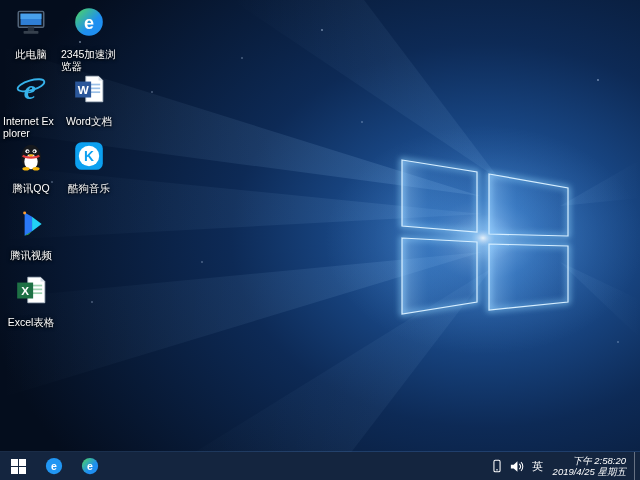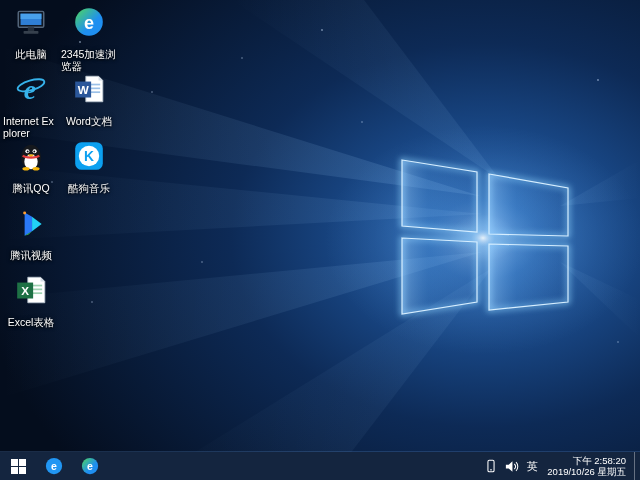--- a/index.html
+++ b/index.html
@@ -42,21 +42,21 @@
     width:20px;height:28px;display:flex;align-items:center;justify-content:center;
     cursor:pointer;
   }
   .lang-ind{
     width:22px;height:28px;display:flex;align-items:center;justify-content:center;
     color:#fff;font-size:11px;cursor:pointer;
   }
   .clock{
     padding:0 8px 0 4px;height:28px;display:flex;flex-direction:column;
     justify-content:center;align-items:flex-end;color:#fff;
-    font-size:9.5px;line-height:11px;cursor:pointer;white-space:nowrap;
+    font-size:9.5px;line-height:11px;cursor:pointer;white-space:nowrap;font-style:italic;
   }
   .show-desktop{
     width:5px;height:28px;border-left:1px solid rgba(255,255,255,0.35);
     cursor:pointer;
   }
 </style>
 </head>
 <body>
 
 <div class="desktop">
@@ -303,20 +303,20 @@
           <path d="M11 5.2 a4 4 0 0 1 0 5.6 M12.8 3.4 a6.5 6.5 0 0 1 0 9.2" stroke="#fff" stroke-width="1.1" fill="none"></path>
         </svg>
       </div>
 
       <div class="lang-ind">
         <span>英</span>
       </div>
 
       <div class="clock">
         <span>下午 2:58:20</span>
-        <span>2019/10/26 星期五</span>
+        <span>2019/4/25 星期五</span>
       </div>
 
       <div class="show-desktop"></div>
     </div>
 
   </div>
 </div>
 
 </body></html>

